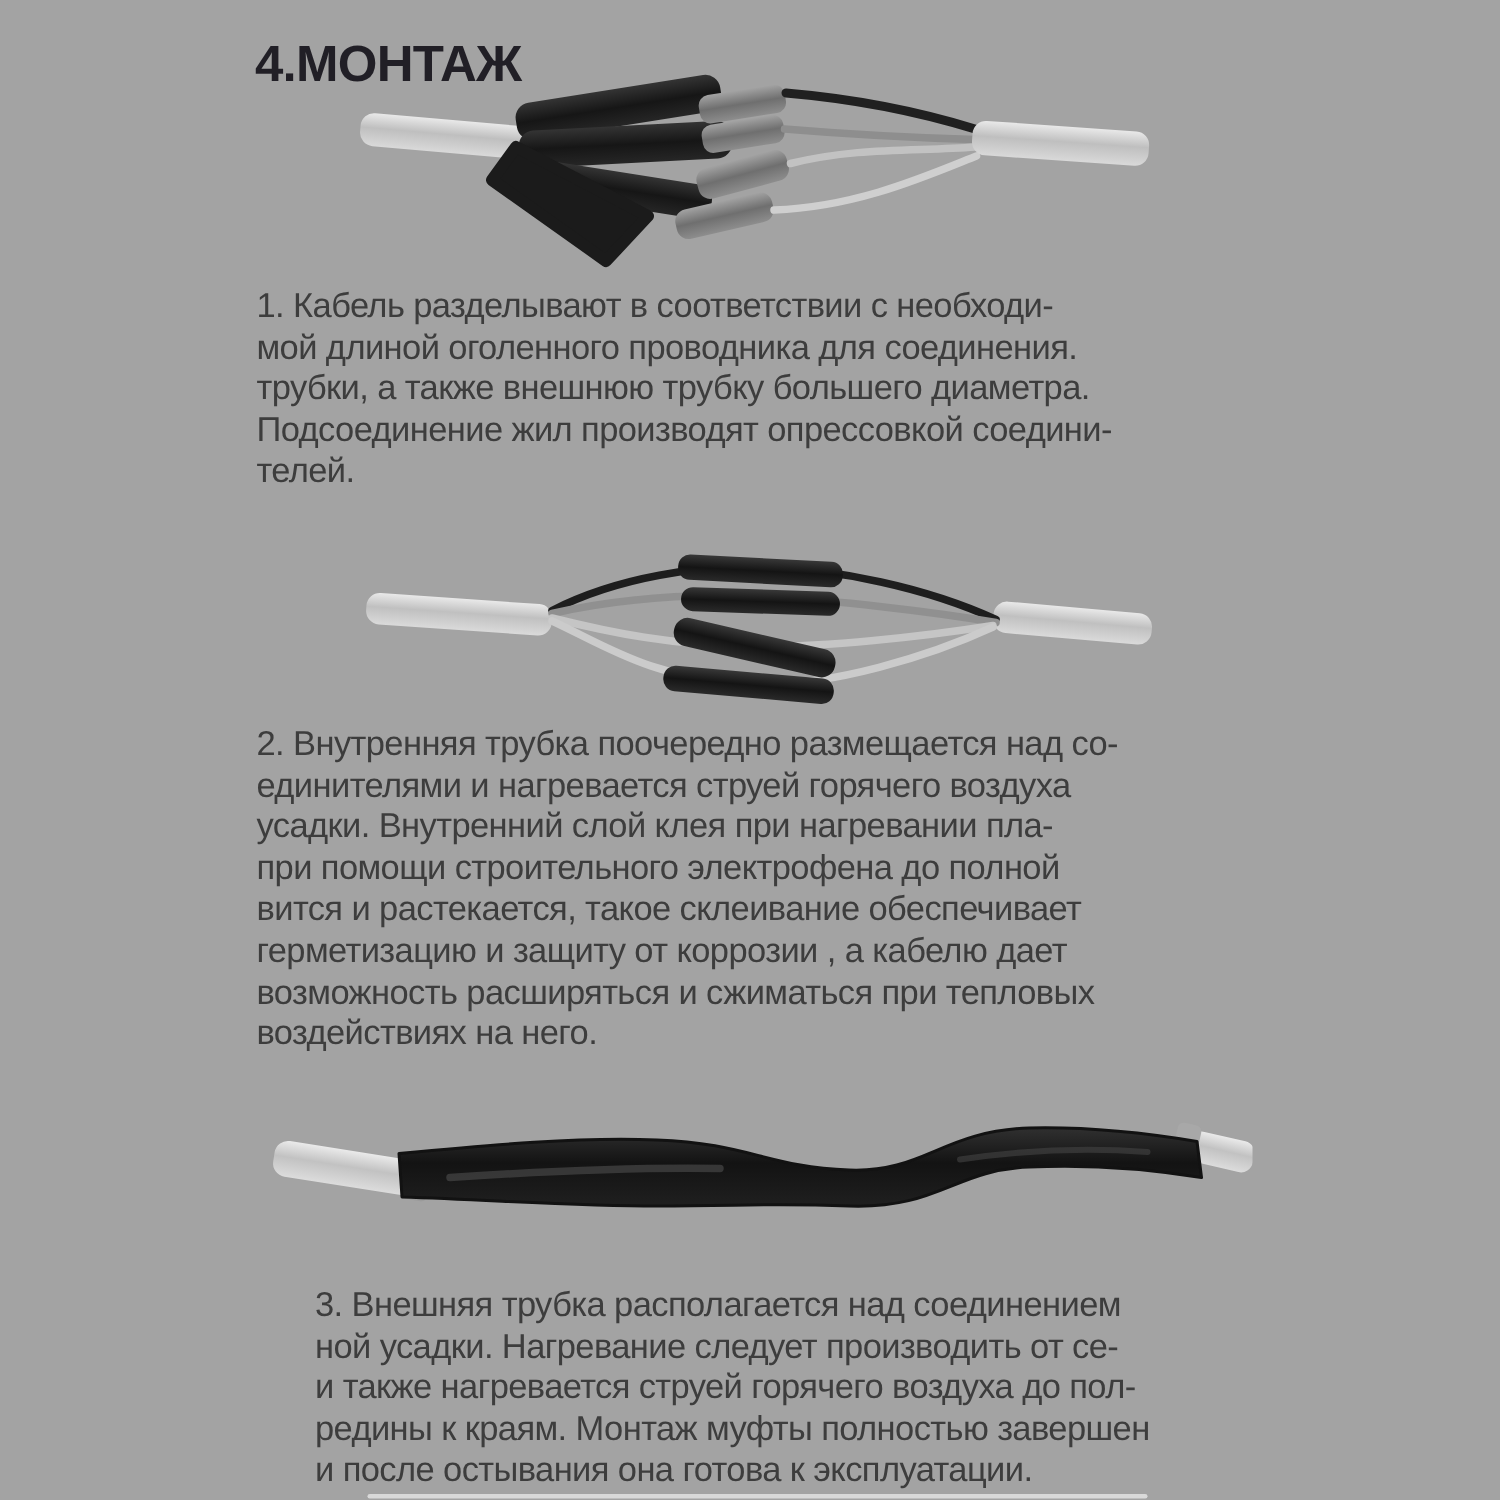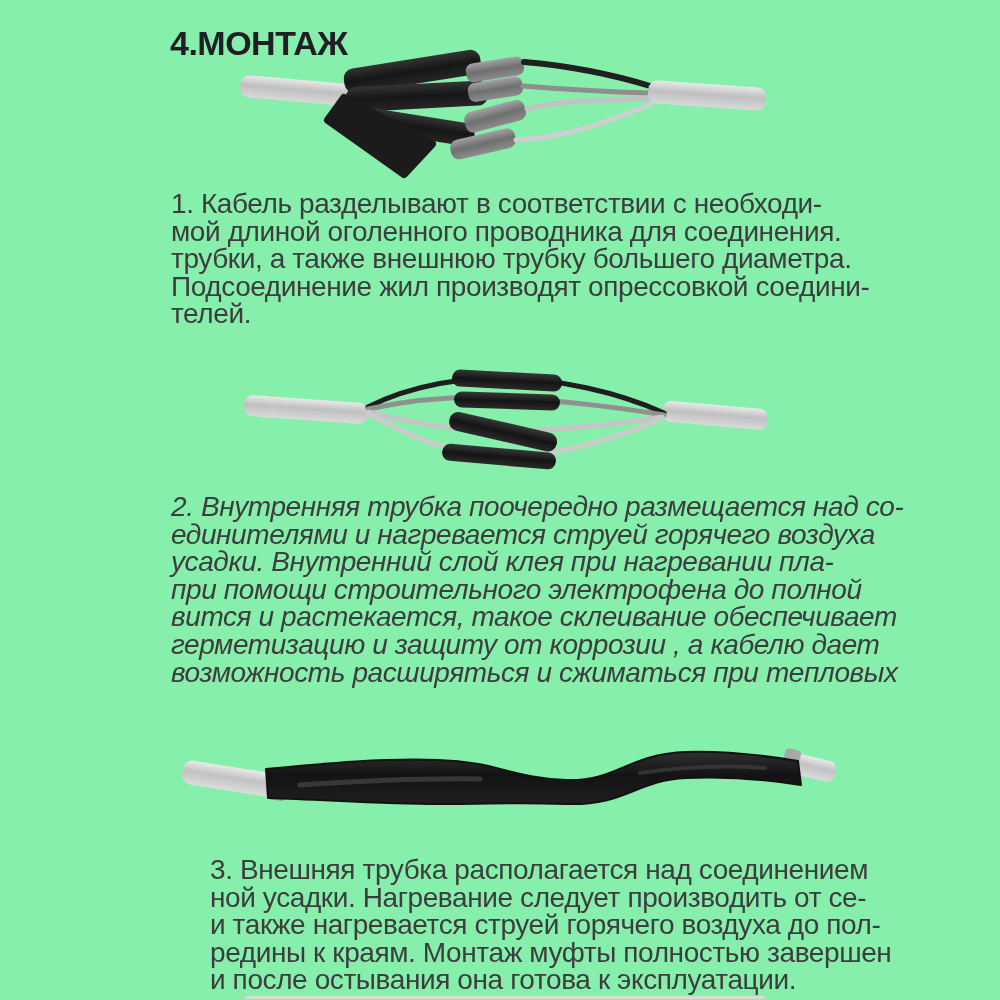--- a/index.html
+++ b/index.html
@@ -1,27 +1,27 @@
 <!DOCTYPE html>
 <html><head>
 <meta charset="utf-8">
 <style>
   html,body{margin:0;padding:0;background:#ffffff;}
   .page{
-    position:relative;width:1000px;height:1000px;background:#86efac;
+    position:relative;width:1000px;height:1000px;background:#a3a3a3;
     font-family:"Liberation Sans",sans-serif;overflow:hidden;
   }
   .title{
     position:absolute;left:170px;top:1px;
     font-size:34px;font-weight:bold;letter-spacing:-0.5px;line-height:38px;
     color:#211f26;
   }
   .para{
     position:absolute;left:171px;
-    font-size:28px;line-height:27.6px;letter-spacing:-0.4px;
+    font-size:23px;line-height:27.6px;letter-spacing:-0.4px;
     color:#3d3d3d;white-space:nowrap;
   }
   .fig{position:absolute;}
   .fig svg{display:block;}
   .bottom-crop{
     position:absolute;left:245px;top:996px;width:520px;height:3px;
     background:#d9d9d9;border-radius:2px;
   }
 </style>
 </head>
@@ -122,28 +122,29 @@
 
       <g>
         <rect x="214" y="4" width="110" height="17" rx="8" fill="url(#gb2)" transform="rotate(3 268 13)"></rect>
         <rect x="216" y="25" width="106" height="16" rx="8" fill="url(#gb2)" transform="rotate(2 269 33)"></rect>
         <rect x="210" y="54" width="110" height="19" rx="9" fill="url(#gb2)" transform="rotate(13 264 64)"></rect>
         <rect x="204" y="80" width="114" height="17" rx="8" fill="url(#gb2)" transform="rotate(5 260 89)"></rect>
       </g>
     </svg>
   </div>
 
-  <div class="para" style="top:493px;font-style:italic;">
+  <div class="para" style="top:482px;">
     <div>2. Внутренняя трубка поочередно размещается над со-</div>
     <div>единителями и нагревается струей горячего воздуха</div>
     <div>усадки. Внутренний слой клея при нагревании пла-</div>
     <div>при помощи строительного электрофена до полной</div>
     <div>вится и растекается, такое склеивание обеспечивает</div>
     <div>герметизацию и защиту от коррозии , а кабелю дает</div>
     <div>возможность расширяться и сжиматься при тепловых</div>
+    <div>воздействиях на него.</div>
   </div>
 
   <div class="fig" style="left:180px;top:745px;width:655px;height:85px;">
     <svg width="655" height="85" viewBox="0 0 655 85">
       <defs>
         <linearGradient id="gc3" x1="0" y1="0" x2="0" y2="1">
           <stop offset="0" stop-color="#eaeaea"></stop>
             <stop offset="0.45" stop-color="#c2c2c2"></stop>
             <stop offset="1" stop-color="#dcdcdc"></stop>
         </linearGradient>

